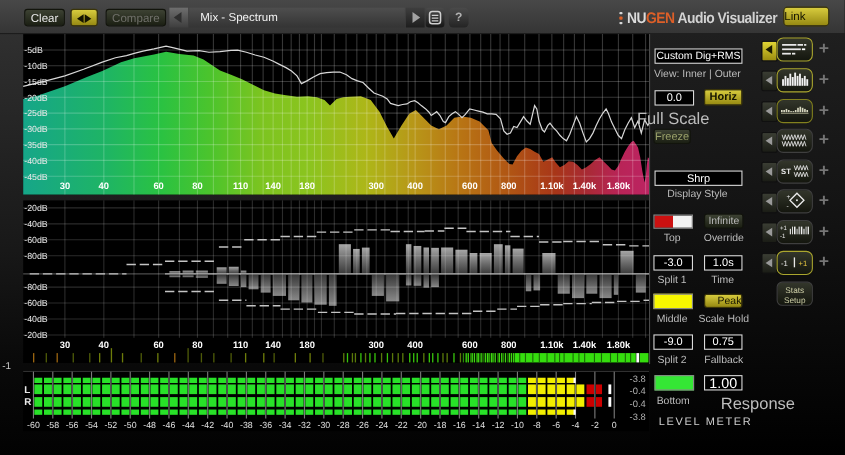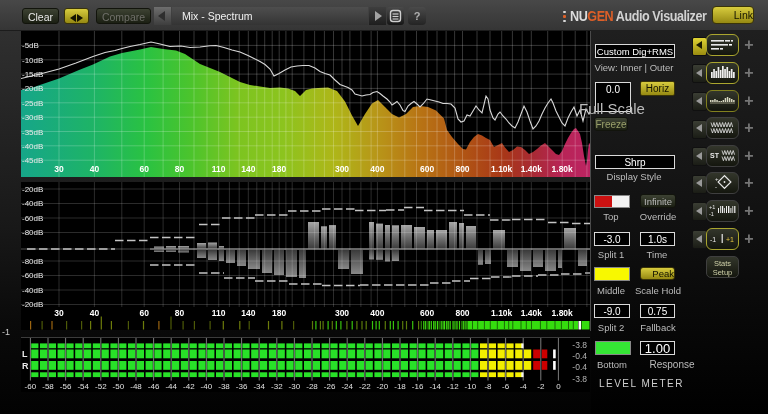--- a/index.html
+++ b/index.html
@@ -29,21 +29,21 @@
         <rect x="3.5" y="3.5" width="10" height="11" rx="2.5" fill="none" stroke="#cfcfcf" stroke-width="1.4"></rect>
         <line x1="5.5" y1="7" x2="11.5" y2="7" stroke="#cfcfcf" stroke-width="1.2"></line>
         <line x1="5.5" y1="9.5" x2="11.5" y2="9.5" stroke="#cfcfcf" stroke-width="1.2"></line>
         <line x1="5.5" y1="12" x2="11.5" y2="12" stroke="#cfcfcf" stroke-width="1.2"></line>
       </svg></div>
     <div class="abs" style="left:408px;top:7px;width:18px;height:18px;border-radius:4px;background:linear-gradient(#4a4a4a,#242424);color:#b0b0b0;font-size:11px;font-weight:bold;text-align:center;line-height:18px">?</div>
     <div class="abs" style="left:563px;top:10.5px;width:2.5px;height:2.5px;background:#d8d8d8;border-radius:1px"></div>
     <div class="abs" style="left:563px;top:15px;width:2.5px;height:2.5px;background:#dd6028;border-radius:1px"></div>
     <div class="abs" style="left:563px;top:19.5px;width:2.5px;height:2.5px;background:#d8d8d8;border-radius:1px"></div>
     <div class="abs" style="left:570px;top:8px;font-size:14px;font-weight:bold;color:#dcdcdc;letter-spacing:-0.5px;white-space:nowrap;transform:scaleX(0.9);transform-origin:0 0">NU<span style="color:#dd5f28">GEN</span> <span style="color:#d2d2d2">Audio Visualizer</span></div>
-    <div class="abs ybtn" style="left:712px;top:6px;width:42px;height:18px;border-radius:4px;font-size:10.5px;text-align:right;line-height:17px">Link</div>
+    <div class="abs ybtn" style="left:712px;top:6px;width:42px;height:18px;border-radius:4px;font-size:10.5px;text-align:left;line-height:17px">Link</div>
     <div class="abs" style="left:591px;top:30px;width:177px;height:384px;background:linear-gradient(#1f1f1f,#141414 40%,#0a0a0a 70%,#000 100%)"></div>
     <svg class="abs" style="left:21px;top:31px" width="569" height="146">
       <defs>
         <linearGradient id="sg" gradientUnits="userSpaceOnUse" x1="0" y1="0" x2="569" y2="0">
           <stop offset="0" stop-color="#16a689"></stop>
           <stop offset="0.13" stop-color="#1eb465"></stop>
           <stop offset="0.22" stop-color="#2ac242"></stop>
           <stop offset="0.3" stop-color="#4cc42c"></stop>
           <stop offset="0.38" stop-color="#7cc420"></stop>
           <stop offset="0.46" stop-color="#8cc41e"></stop>
@@ -730,22 +730,22 @@
         <text x="566" y="10.5">-3.8</text>
         <text x="566" y="21.5">-0.4</text>
         <text x="566" y="33.0">-0.4</text>
         <text x="566" y="44.5">-3.8</text>
       </g>
     </svg>
     <div class="abs" style="left:2px;top:327px;font-size:9px;color:#cccccc">-1</div>
     <div class="abs" style="left:590px;top:31px;width:1px;height:300px;background:#4a4a4a"></div>
     <div class="abs vbox" style="left:595px;top:44px;width:80px;height:14px;line-height:13px;font-size:9.5px">Custom Dig+RMS</div>
     <div class="abs lab" style="left:589px;top:62px;width:90px;font-size:9.5px">View: Inner | Outer</div>
-    <div class="abs vbox" style="left:595px;top:82px;width:36px;height:30px;line-height:13px;font-size:10px">0.0</div>
-    <div class="abs ybtn" style="left:640px;top:81px;width:35px;height:15px;border-radius:2px;font-size:10px;text-align:center;line-height:14px;font-weight:normal">Horiz</div>
+    <div class="abs vbox" style="left:595px;top:82px;width:36px;height:14px;line-height:13px;font-size:10px">0.0</div>
+    <div class="abs ybtn" style="left:640px;top:81px;width:35px;height:15px;border-radius:2px;font-size:10px;text-align:center;line-height:14px;font-weight:bold">Horiz</div>
     <div class="abs lab" style="left:567px;top:100px;width:90px;font-size:15px">Full Scale</div>
     <div class="abs dbtn" style="left:594px;top:117px;width:34px;height:14px;border-radius:3px;color:#9aa06a;font-size:10px;text-align:center;line-height:13px">Freeze</div>
     <div class="abs vbox" style="left:595px;top:155px;width:80px;height:14px;line-height:13px;font-size:10px">Shrp</div>
     <div class="abs lab" style="left:589px;top:171px;width:90px;font-size:9.5px">Display Style</div>
     <div class="abs" style="left:594px;top:195px;width:36px;height:13px;border:1px solid #888;box-sizing:border-box;background:linear-gradient(90deg,#cc1111 0 50%,#f2f2f2 50% 100%)"></div>
     <div class="abs dbtn" style="left:640px;top:194px;width:36px;height:14px;border-radius:3px;color:#b9b9b9;font-size:9.5px;text-align:center;line-height:13px">Infinite</div>
     <div class="abs lab" style="left:566px;top:211px;width:90px;font-size:9.5px">Top</div>
     <div class="abs lab" style="left:613px;top:211px;width:90px;font-size:9.5px">Override</div>
     <div class="abs vbox" style="left:594px;top:232px;width:36px;height:14px;line-height:13px;font-size:10px">-3.0</div>
     <div class="abs vbox" style="left:640px;top:232px;width:35px;height:14px;line-height:13px;font-size:10px">1.0s</div>
@@ -755,21 +755,21 @@
     <div class="abs ybtn" style="left:640px;top:267px;width:35px;height:13px;border-radius:3px;font-size:9.5px;text-align:right;line-height:12px">Peak</div>
     <div class="abs lab" style="left:566px;top:285px;width:90px;font-size:9.5px">Middle</div>
     <div class="abs lab" style="left:613px;top:285px;width:90px;font-size:9.5px">Scale Hold</div>
     <div class="abs vbox" style="left:594px;top:304px;width:36px;height:14px;line-height:13px;font-size:10px">-9.0</div>
     <div class="abs vbox" style="left:640px;top:304px;width:35px;height:14px;line-height:13px;font-size:10px">0.75</div>
     <div class="abs lab" style="left:566px;top:322px;width:90px;font-size:9.5px">Split 2</div>
     <div class="abs lab" style="left:613px;top:322px;width:90px;font-size:9.5px">Fallback</div>
     <div class="abs" style="left:595px;top:341px;width:36px;height:14px;background:#35e635;border:1px solid #888;box-sizing:border-box"></div>
     <div class="abs vbox" style="left:640px;top:341px;width:35px;height:14px;line-height:13px;font-size:13px">1.00</div>
     <div class="abs lab" style="left:567px;top:359px;width:90px;font-size:9.5px">Bottom</div>
-    <div class="abs lab" style="left:627px;top:359px;width:90px;font-size:10px">Response</div>
+    <div class="abs lab" style="left:644px;top:359px;width:90px;font-size:15px">Response</div>
     <div class="abs" style="left:584px;top:378px;width:100px;text-align:right;color:#d0d0d0;font-size:10px;letter-spacing:1.5px">LEVEL METER</div>
     <div class="abs" style="left:692px;top:36.8px;width:13px;height:17px;background:linear-gradient(#e0d434,#9a8c10);border-radius:2px;border:1px solid #101010">
       <div style="width:0;height:0;border-top:4px solid transparent;border-bottom:4px solid transparent;border-right:6px solid #1a1a00;margin:3.5px 0 0 2.5px"></div>
     </div>
     <div class="abs" style="left:706px;top:34.3px;width:33px;height:22px;background:linear-gradient(#33362b,#14160e);border:1.5px solid #aaa62e;border-radius:6px;box-sizing:border-box;overflow:hidden"><svg width="31" height="19" viewBox="0 0 31 19">
         <g fill="#e8e8e8">
           <rect x="4" y="5" width="13" height="1.6"></rect>
           <rect x="18" y="5" width="5" height="1.6"></rect>
           <rect x="24" y="5" width="2" height="1.6"></rect>
           <rect x="4" y="9" width="17" height="1.6"></rect>

